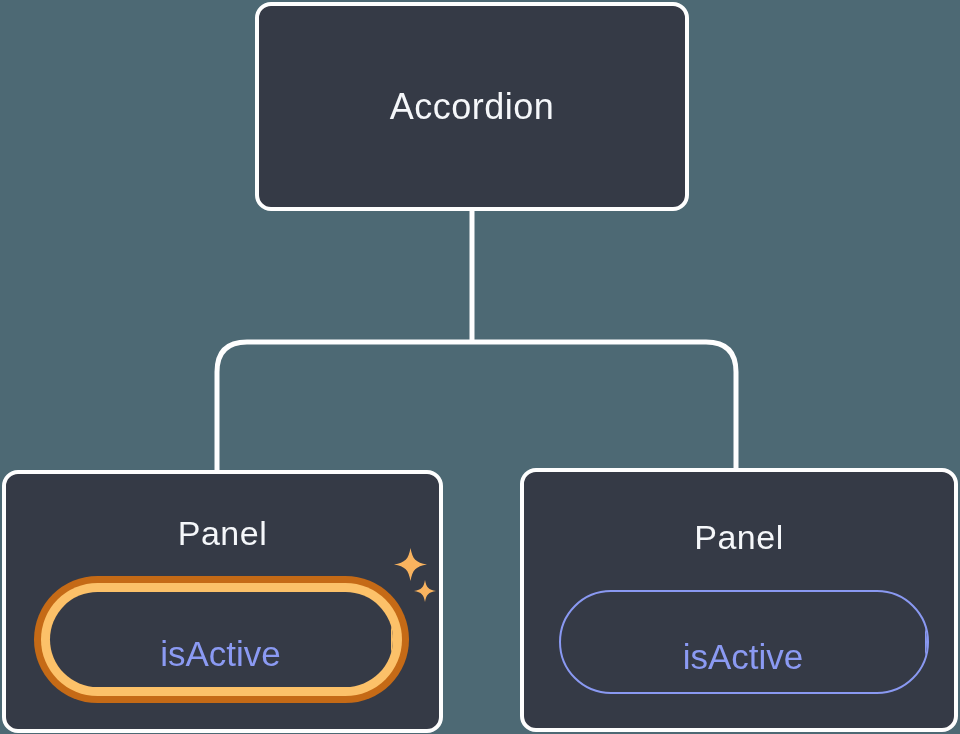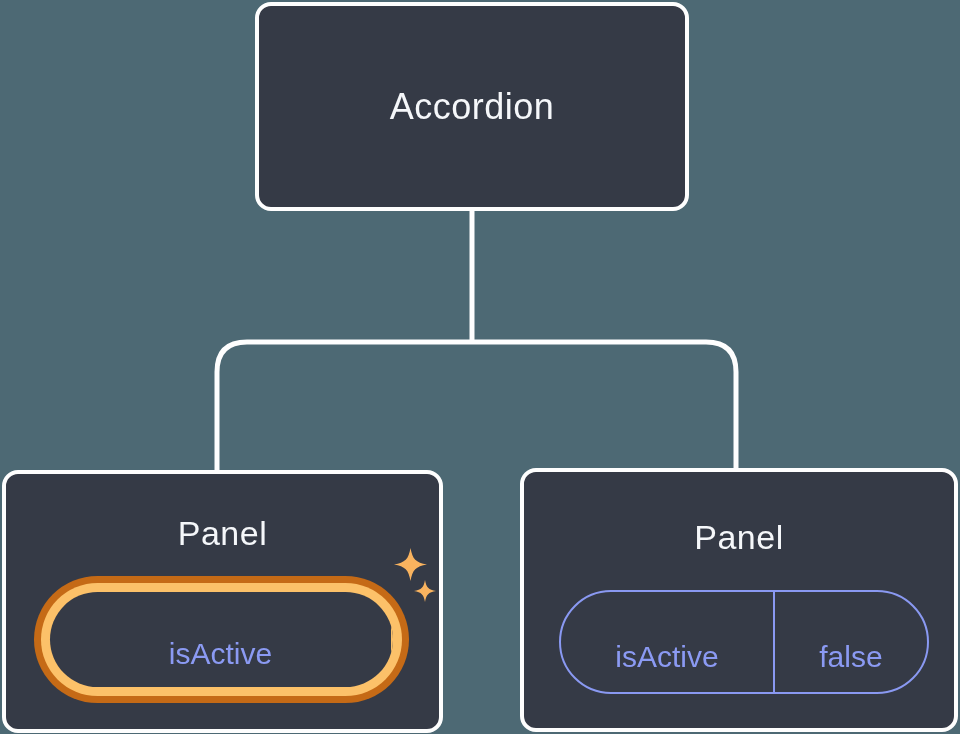--- a/index.html
+++ b/index.html
@@ -66,21 +66,21 @@
     width:100%;height:100%;
     background:#353a46;
     border-radius:999px;
     display:flex;
     align-items:stretch;
     overflow:hidden;
   }
   .pill-cell{
     display:flex;align-items:center;justify-content:center;
     color:#8b9af3;
-    font-size:30px;
+    font-size:35px;
     margin-top:29px;
   }
   .pill-cell.key{flex:209;}
   .pill-cell.val{flex:130;}
   .pill-divider-orange{
     width:2px;background:#fcc169;flex:none;
   }
   .pill-value-bold{font-weight:bold;}
 
   
@@ -137,17 +137,16 @@
       <path d="M50,0 C56,34 66,44 100,50 C66,56 56,66 50,100 C44,66 34,56 0,50 C34,44 44,34 50,0 Z" fill="#f9b35f"></path>
     </svg>
   </div>
 
   <div class="card card-panel-right">
     <div class="panel-title">Panel</div>
 
     <div class="pill-inactive">
       <div class="pill-cell key">isActive</div>
       <div class="pill-divider-purple"></div>
-      <div class="pill-cell val">false</div>
     </div>
   </div>
 
 </div>
 
 </body></html>

